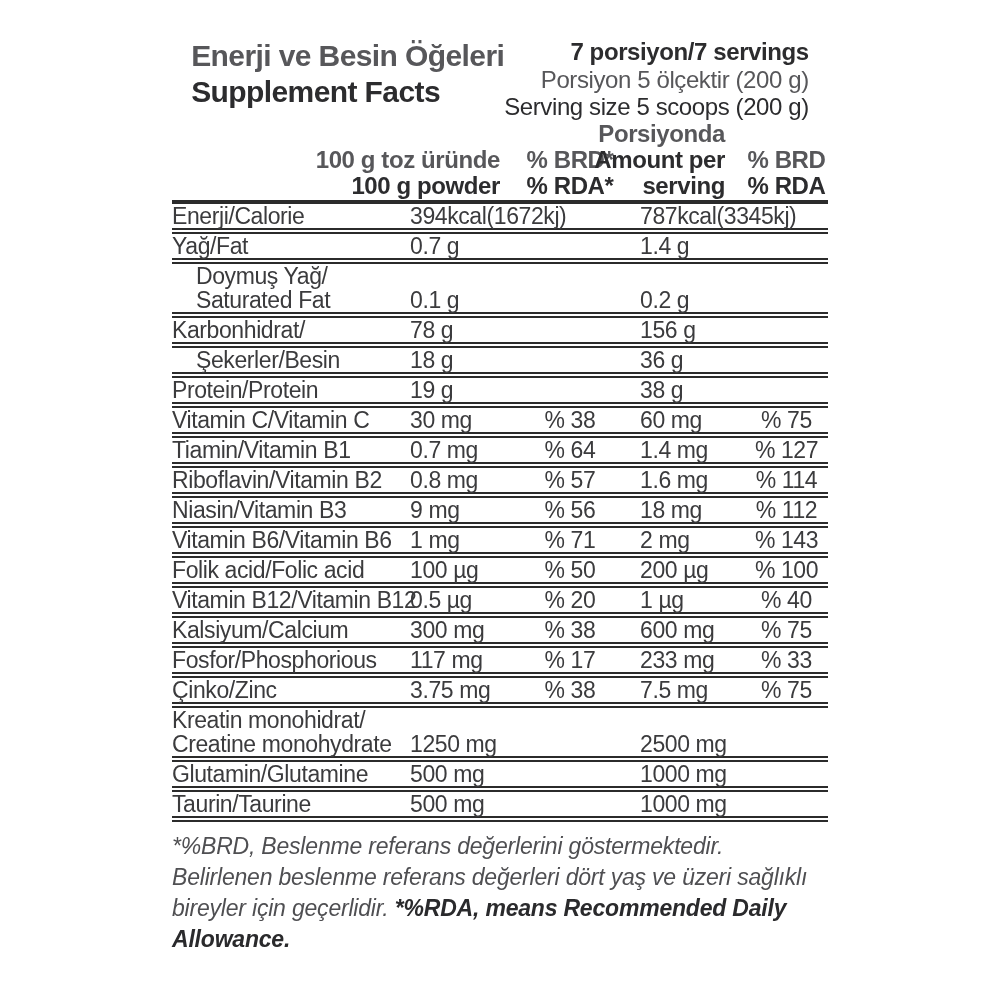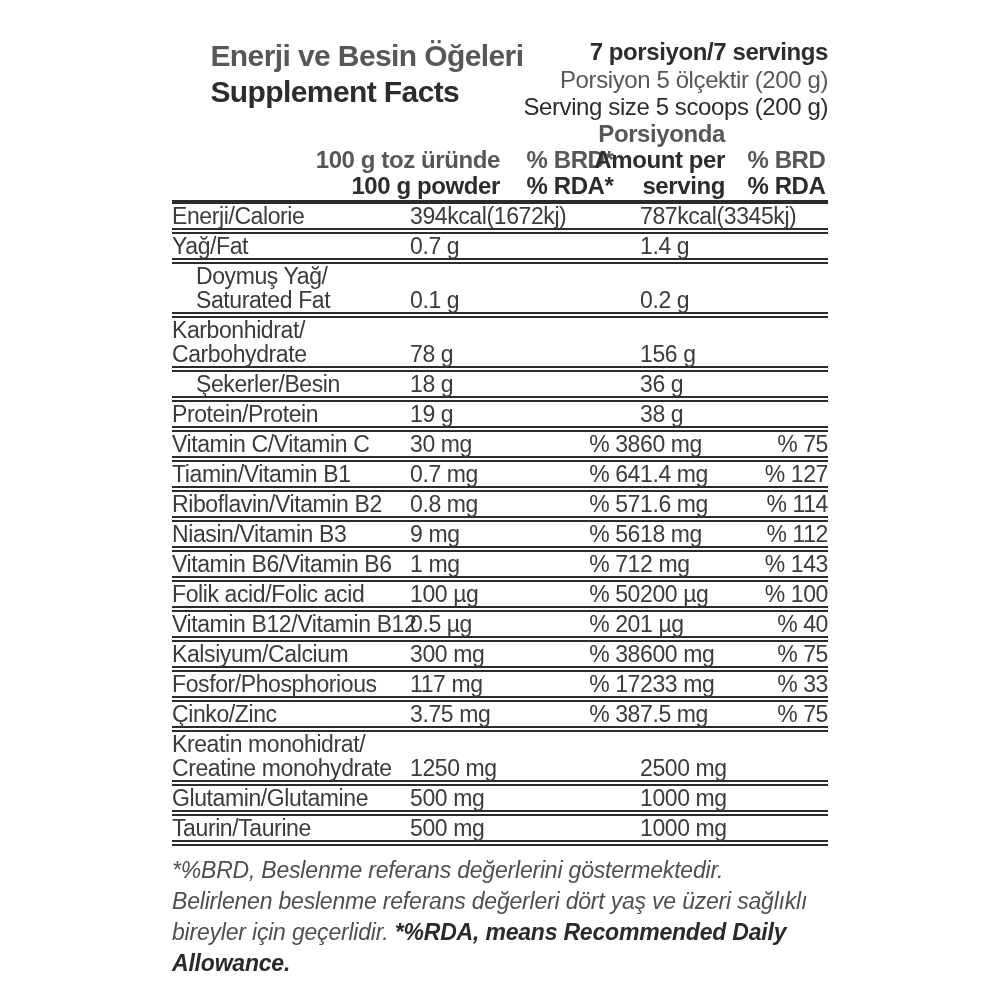--- a/index.html
+++ b/index.html
@@ -13,21 +13,21 @@
     width:1000px; height:1000px;
     background:#ffffff;
     overflow:hidden;
     font-family:"Liberation Sans","DejaVu Sans",sans-serif;
     color:var(--body);
   }
   .sheet{
     position:absolute; left:172px; top:38px; width:656px;
   }
   
-  .hdr{display:flex; justify-content:flex-end; align-items:flex-start;}
+  .hdr{display:flex; justify-content:center; align-items:flex-start;}
   .hdr-left{white-space:nowrap;}
   .title-tr{font-size:30px; font-weight:bold; letter-spacing:-0.6px; line-height:36px; color:var(--gray);}
   .title-en{font-size:30px; font-weight:bold; letter-spacing:-0.6px; line-height:36px; color:var(--black);}
   .hdr-right{text-align:right; white-space:nowrap;}
   .servings{font-size:24px; font-weight:bold; line-height:28px; color:var(--black); letter-spacing:-0.4px;}
   .size-tr{font-size:24px; line-height:27px; color:var(--gray); letter-spacing:-0.4px;}
   .size-en{font-size:24px; line-height:27px; color:var(--black); letter-spacing:-0.4px;}
   
   .colheads{
     display:grid;
@@ -54,21 +54,21 @@
     align-items:end;
     border-bottom:6px double var(--line);
     font-size:23px; line-height:24px; letter-spacing:-0.4px;
   }
   .cell{min-width:0;}
   .label{white-space:nowrap;}
   .label.indent{padding-left:24px;}
   .lline{display:block;}
   .lline:empty{display:none;}
   .val{display:flex; justify-content:flex-start; white-space:nowrap;}
-  .pct{display:flex; justify-content:flex-end; white-space:nowrap;}
+  .pct{display:flex; justify-content:center; white-space:nowrap;}
   
   .footnote{
     margin-top:9px;
     font-size:23px; font-style:italic; line-height:31px;
     color:#4f4f52; letter-spacing:-0.2px;
   }
   .fn-en{font-weight:bold; color:#2a2a2c; font-style:italic;}
 </style>
 </head>
 <body>
@@ -155,21 +155,20 @@
           <span>0.2 g</span>
         </div>
       <div class="cell pct">
           <span></span>
         </div>
     </div>
 
     <div class="row">
       <div class="cell label">
         <span class="lline">Karbonhidrat/</span>
-        <span class="lline">Carbohydrate</span>
       </div>
       <div class="cell val">
           <span>78 g</span>
         </div>
       <div class="cell pct">
           <span></span>
         </div>
       <div class="cell val">
           <span>156 g</span>
         </div>

